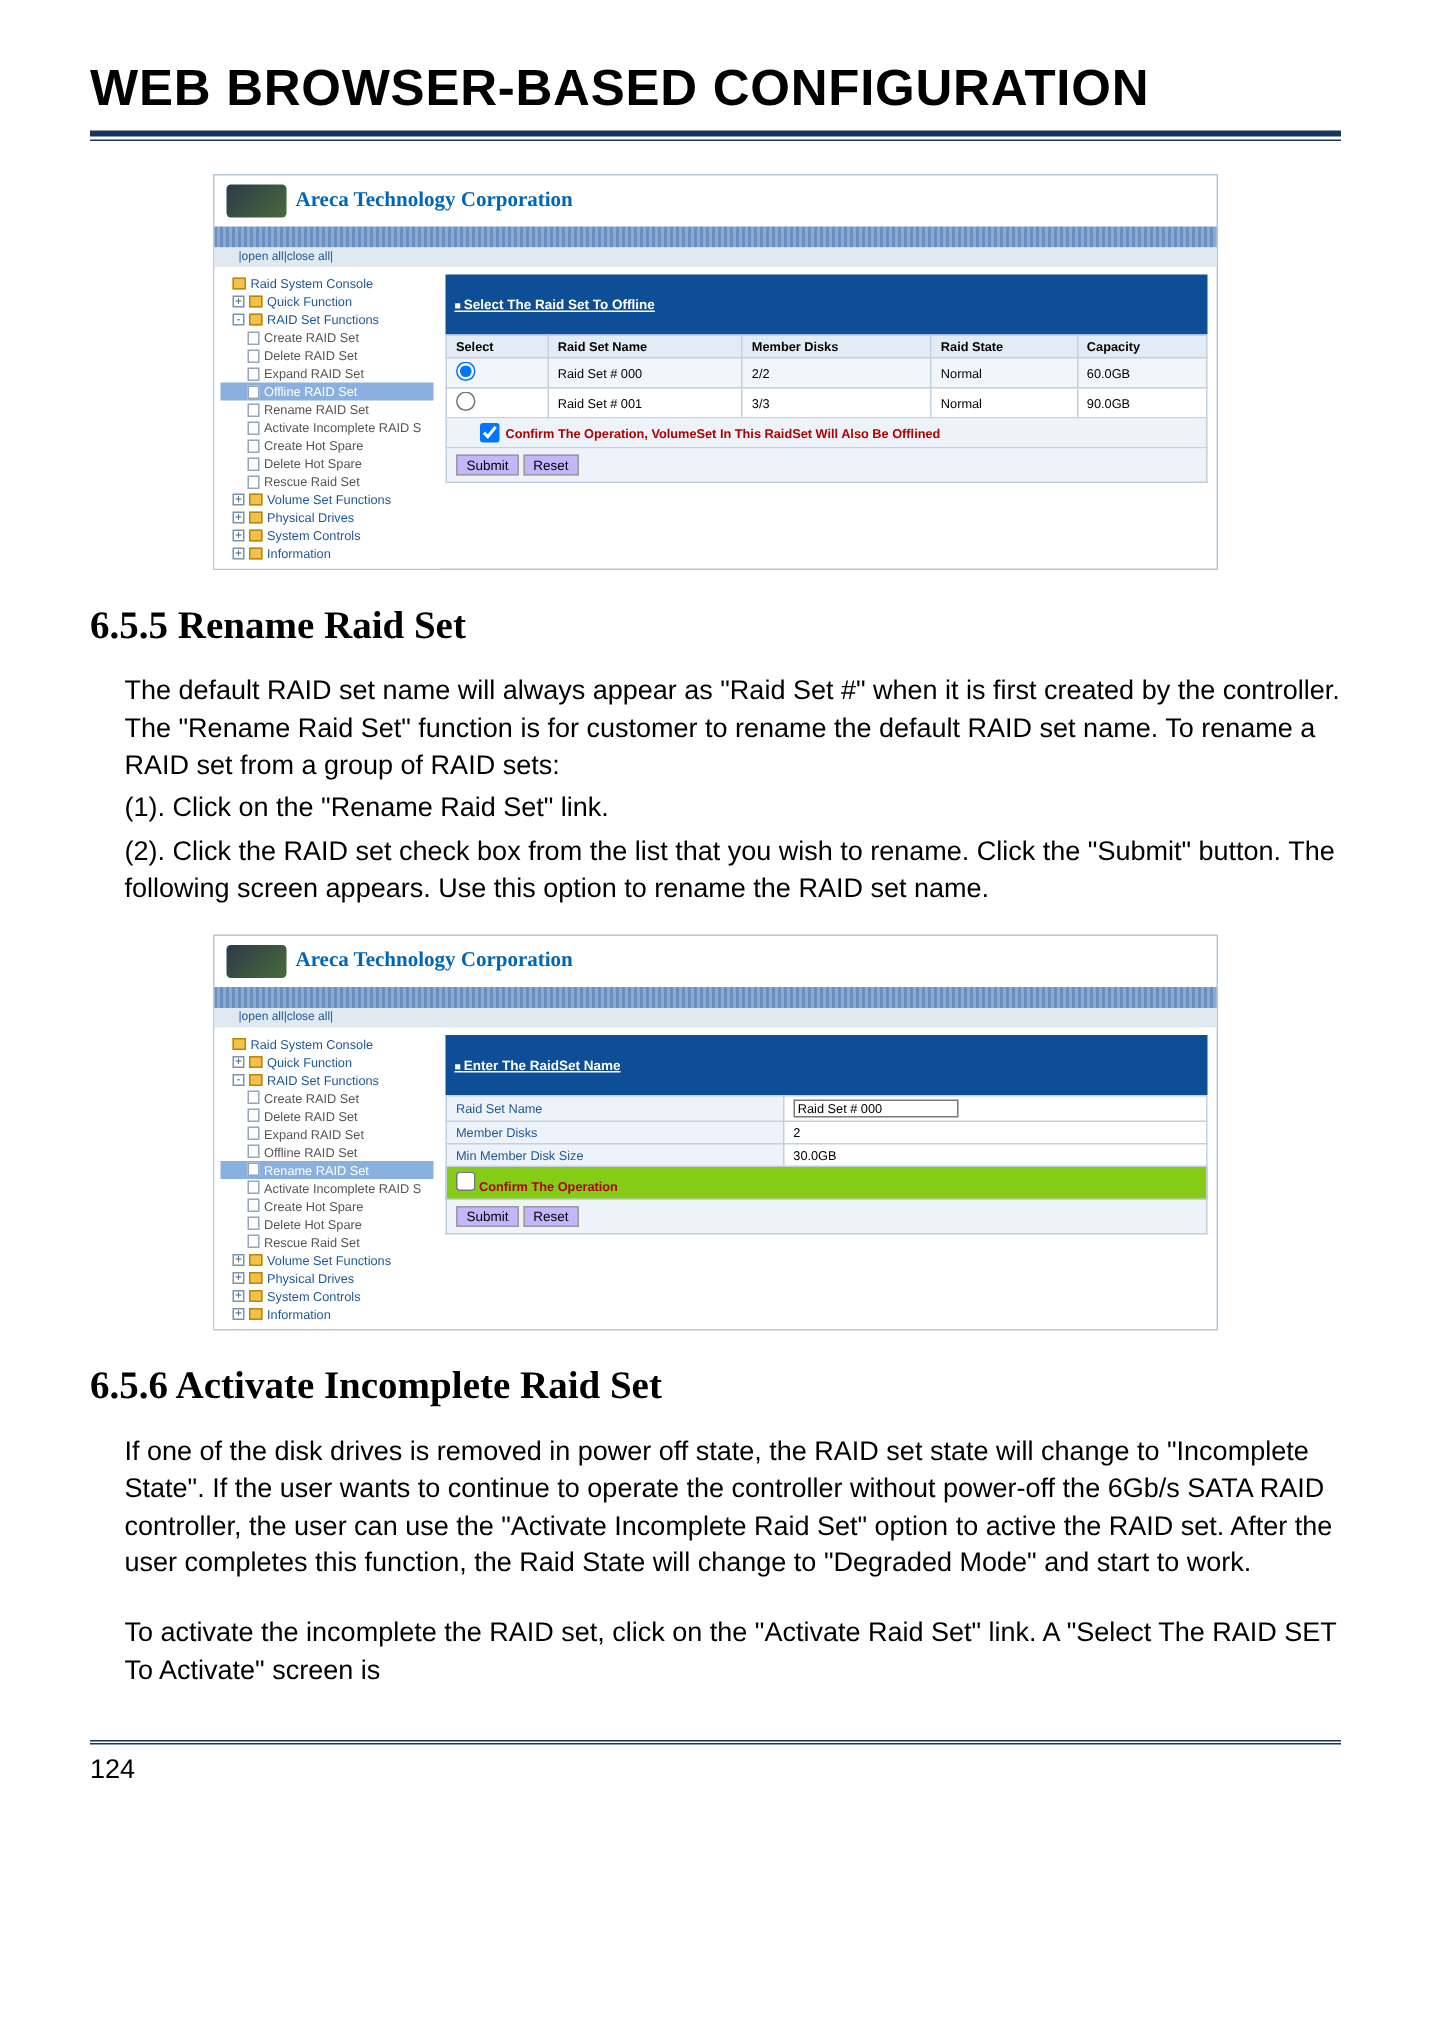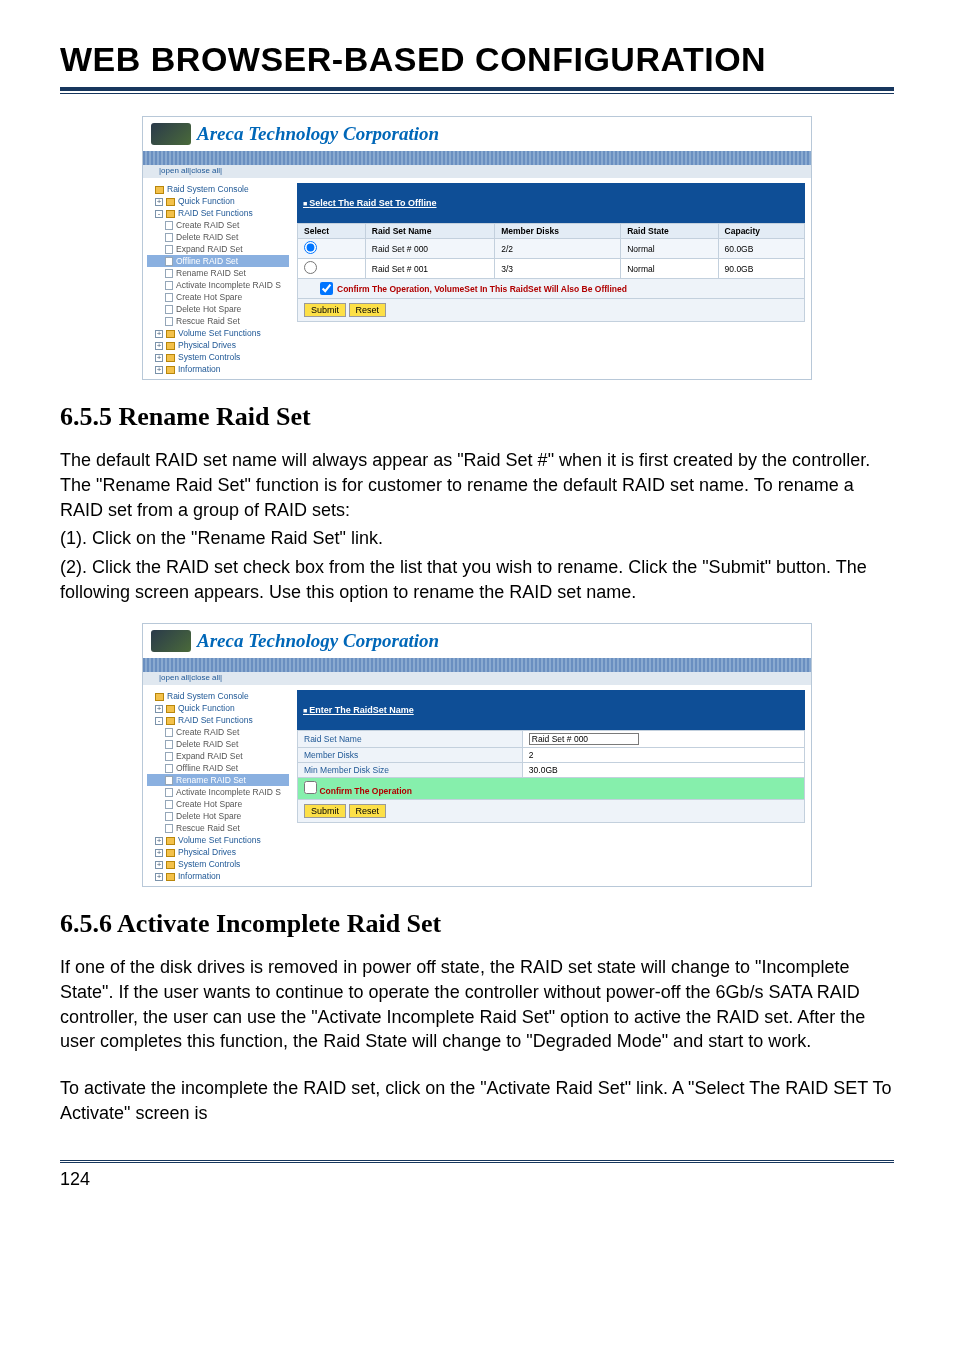--- a/index.html
+++ b/index.html
@@ -28,43 +28,42 @@
     width: 670px;
     background: #fff;
     font-family: Verdana, sans-serif;
     font-size: 9px;
   }
   .screenshot2 { margin-top: 18px; }
   .shot-header { padding: 6px 0 4px 8px; display:flex; align-items:center; gap:6px;}
   .shot-logo { width:40px; height:22px; background: linear-gradient(135deg,#2a3a4a,#4a6a3a); border-radius:3px;}
   .shot-brand {
     color: #0067b8;
-    font-style: italic;
     font-weight: bold;
-    font-size: 19px;
+    font-size: 14px;
     font-family: Georgia, serif;
   }
   .shot-ribbon {
     height: 14px;
     background: repeating-linear-gradient(90deg,#6a8fc0 0 2px,#8aaad0 2px 4px);
     margin-top:2px;
   }
   .toolbar-line {
     background:#e0e8f0; height:13px; font-size:8px; color:#1e5795; padding:1px 16px; margin-bottom:1px;
   }
   .shot-body { display:flex; }
   .shot-side {
     width: 150px;
     background:#fff;
     padding: 4px 4px;
     border-right: 0;
     font-size: 8.5px;
     color:#1e5795;
   }
-  .tree-item { padding:1px 0 1px 8px; display:flex; align-items:flex-end; gap:3px;}
+  .tree-item { padding:1px 0 1px 8px; display:flex; align-items:center; gap:3px;}
   .tree-item.sub { padding-left: 18px; color:#555;}
   .tree-item.sel { background:#8ab0e0; color:#fff;}
   .ficon { width:9px; height:8px; background:#f3c14b; border:1px solid #b8860b; display:inline-block;}
   .picon { width:8px; height:9px; background:#fff; border:1px solid #94a6b8; display:inline-block;}
   .boxicon { display:inline-block; width:8px; height:8px; border:1px solid #7a92aa; text-align:center; line-height:6px; font-size:8px; color:#4a637d; background:#fff;}
   .shot-main { flex:1; padding: 4px 6px 6px 4px;}
   .panel-head {
     background:#0e4e96; color:#fff; font-size:9px; font-weight:bold;
     padding:15px 6px;
     text-decoration:underline;
@@ -73,39 +72,39 @@
   .gridtbl { width:100%; border-collapse:collapse; font-size:8.5px;}
   .gridtbl th, .gridtbl td { border:1px solid #c3d0dd; padding:2px 6px; text-align:left;}
   .gridtbl th { background:#e3ecf5; font-weight:bold;}
   .gridtbl tr:nth-child(even) td { background:#f2f6fb;}
   .confirm-line {
     background:#eef3f9; border:1px solid #c3d0dd; border-top:0;
     padding:3px 6px; font-size:8.5px; color:#b00000;
   }
   .confirm-line label { display:flex; align-items:center; gap:4px;margin-left:16px; }
   .btnrow { background:#eef3f9; border:1px solid #c3d0dd; border-top:0; padding:4px 6px;}
-  .btnrow button { font-size:9px; padding:1px 6px; background:#fde047; border:1px solid #9a9a9a;}
+  .btnrow button { font-size:9px; padding:1px 6px; background:#c4b5fd; border:1px solid #9a9a9a;}
   .kvtable { width:100%; border-collapse:collapse; font-size:8.5px;}
   .kvtable td { border:1px solid #c3d0dd; padding:2px 6px;}
   .kvtable td:first-child { background:#eef3f9; color:#1e5795;}
   .kvtable input[type=text]{ width:110px; font-size:8.5px; border:1px solid #7a7a7a; padding:0 2px;}
-  .confirm2 { background:#86efac; border:1px solid #c3d0dd; border-top:0; padding:3px 6px; font-size:8.5px; color:#b00000;}
+  .confirm2 { background:#84cc16; border:1px solid #c3d0dd; border-top:0; padding:3px 6px; font-size:8.5px; color:#b00000;}
 
   .section-h {
     font-size: 26px;
     font-weight: 900;
     margin: 20px 0 16px 0;
     font-family: Liberation Serif, serif;
   }
   .body-text, .body-text li {
     font-size: 18px;
     line-height: 1.38;
     font-family: Verdana, sans-serif;
   }
-  .body-text { margin-bottom: 4px;}
+  .body-text { margin-bottom: 4px; margin-left: 23px;}
   .page-footer-line {
     border-top: 1.5px solid #17365d;
     margin-top: 34px;
     margin-bottom: 1px;
   }
   .page-footer-line2 {
     border-top: 1px solid #17365d;
     margin-bottom: 6px;
   }
   .page-num { font-size:18px; }

